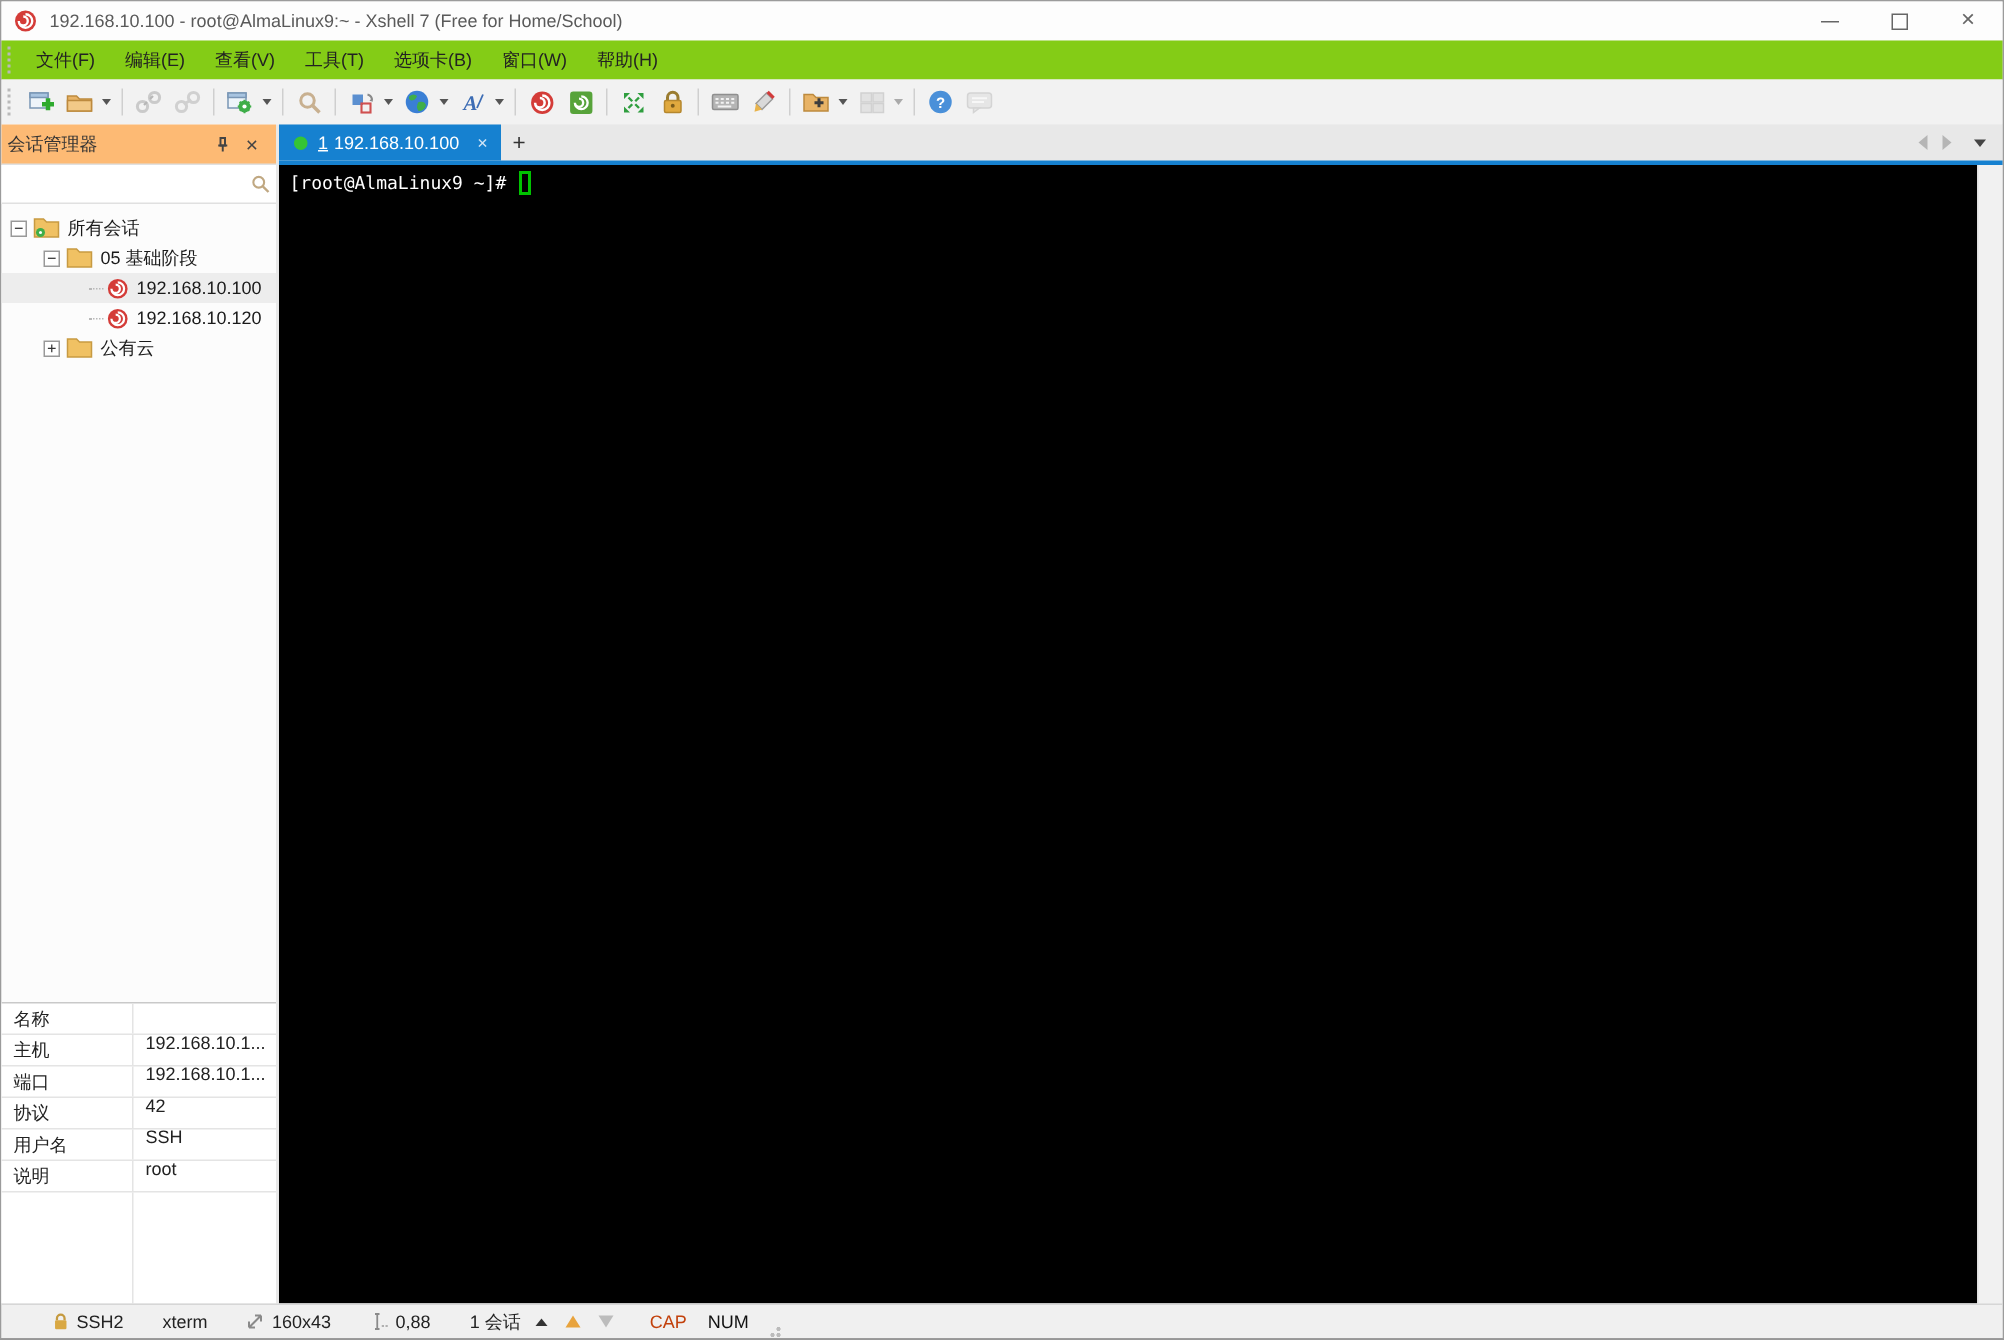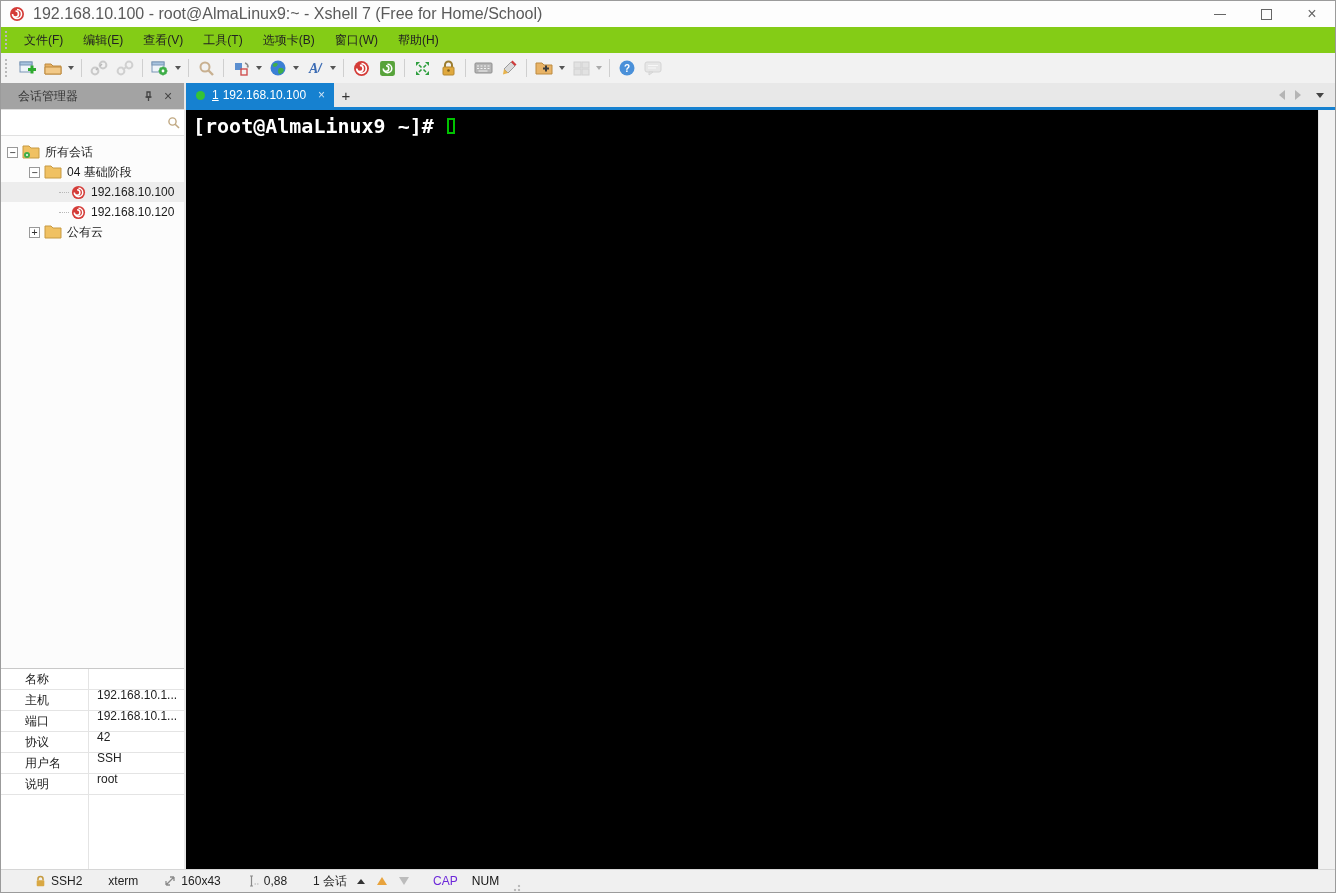--- a/index.html
+++ b/index.html
@@ -7,21 +7,21 @@
   body {
     font-family: "Liberation Sans", "DejaVu Sans", sans-serif;
     font-size: 12px; color: #333; background: #f0f0f0;
   }
   .window { width: 1336px; height: 893px; display: flex; flex-direction: column;
             border: 1px solid #9b9b9b; background: #f0f0f0; }
 
   
   .titlebar { height: 26px; background: #fdfdfd; display: flex; align-items: center;
               padding-left: 8px; flex: 0 0 auto; }
-  .titlebar .title { color: #5a5a5a; font-size: 16px; margin-left: 8px; flex: 1 1 auto;
+  .titlebar .title { color: #5a5a5a; font-size: 12px; margin-left: 8px; flex: 1 1 auto;
                      white-space: nowrap; overflow: hidden; }
   .win-controls { display: flex; align-items: center; height: 100%; }
   .win-btn { width: 46px; height: 100%; display: flex; align-items: center; justify-content: center;
              color: #666; font-size: 14px; }
   .min-glyph { width: 12px; height: 0; border-top: 1px solid #666; display: inline-block; }
   .max-glyph { width: 11px; height: 11px; border: 1px solid #666; display: inline-block; }
   .close-glyph { font-size: 16px; line-height: 1; color: #666; }
 
   
   .menubar { height: 26px; background: #84cc16; display: flex; align-items: center; flex: 0 0 auto; }
@@ -48,22 +48,22 @@
   .infobar { height: 25px; background: #f0f0f0; display: flex; align-items: center;
              padding-left: 14px; flex: 0 0 auto; border-bottom: 1px solid #e3e3e3; }
   .infobar .msg { color: #a3a3a3; margin-left: 7px; }
 
   
   .main { flex: 1 1 auto; display: flex; min-height: 0; }
 
   
   .sidebar { width: 185px; flex: 0 0 auto; background: #fcfcfc; display: flex; flex-direction: column;
              border-right: 2px solid #e8e8e8; }
-  .sm-header { height: 27px; display: flex; align-items: center; padding: 0 6px 0 17px;
-               background: #a3a3a3; border-bottom: 1px solid #e0e0e0; }
+  .sm-header { height: 27px; display: flex; align-items: center; padding: 0 6px 0 4px;
+               background: #fdba74; border-bottom: 1px solid #e0e0e0; }
   .sm-title { flex: 1 1 auto; color: #333; }
   .sm-tool { width: 20px; height: 20px; display: flex; align-items: center; justify-content: center; color: #444; }
   .sm-search { height: 26px; background: #fff; border-bottom: 1px solid #e0e0e0;
                display: flex; align-items: center; padding: 0 4px; }
   .sm-search input { flex: 1 1 auto; border: none; outline: none; height: 20px; font-size: 12px;
                      background: transparent; font-family: inherit; }
   .tree { flex: 1 1 auto; overflow: hidden; padding-top: 6px; }
   .tree-row { display: flex; align-items: center; height: 20px; white-space: nowrap; }
   .tree-row.selected { background: #ededed; }
   .expander { width: 11px; height: 11px; border: 1px solid #999; background: #fff; color: #333;
@@ -73,22 +73,22 @@
   .t-label { color: #1a1a1a; }
   .lvl0 { padding-left: 6px; }
   .lvl1 { padding-left: 28px; }
   .lvl2 { padding-left: 58px; }
   .dotline { border-bottom: 1px dotted #b8b8b8; width: 10px; height: 1px; margin-right: 2px; flex: 0 0 auto; }
 
   
   .props { flex: 0 0 auto; height: 201px; border-top: 1px solid #c9c9c9; display: flex; flex-direction: column;
            background: #fff; font-size: 12px; }
   .prop-row { height: 21px; display: flex; border-bottom: 1px solid #e4e4e4; align-items: center; }
-  .prop-row .k { width: 72px; padding-left: 8px; color: #222; border-right: 1px solid #e4e4e4;
-                 height: 100%; display: flex; align-items: center; margin-left: 16px; }
+  .prop-row .k { width: 88px; padding-left: 8px; color: #222; border-right: 1px solid #e4e4e4;
+                 height: 100%; display: flex; align-items: center; }
   .prop-row .v { flex: 1 1 auto; padding-left: 8px; color: #222; overflow: hidden; white-space: nowrap; margin-top: 32px; }
   .prop-fill { flex: 1 1 auto; display: flex; }
   .prop-fill .k { width: 88px; border-right: 1px solid #e4e4e4; }
 
   
   .rightpane { flex: 1 1 auto; display: flex; flex-direction: column; min-width: 0; }
   .tabbar { height: 24px; background: #e8e8e8; display: flex; align-items: stretch; flex: 0 0 auto; }
   .tab.active { background: #1681d0; color: #fff; display: flex; align-items: center;
                 padding: 0 8px 0 10px; min-width: 148px; }
   .tab .dot { width: 9px; height: 9px; border-radius: 50%; background: #35c435; margin-right: 7px; }
@@ -99,37 +99,37 @@
   .tab-spacer { flex: 1 1 auto; }
   .tab-nav { display: flex; align-items: center; padding-right: 6px; }
   .arr { width: 0; height: 0; margin: 0 5px; }
   .arr.left  { border-top: 5px solid transparent; border-bottom: 5px solid transparent; border-right: 6px solid #b5b5b5; }
   .arr.right { border-top: 5px solid transparent; border-bottom: 5px solid transparent; border-left: 6px solid #b5b5b5; }
   .arr.down  { border-left: 4px solid transparent; border-right: 4px solid transparent; border-top: 5px solid #444; margin-left: 10px; }
   .blue-line { height: 3px; background: #1681d0; flex: 0 0 auto; }
 
   .term-wrap { flex: 1 1 auto; display: flex; min-height: 0; }
   .terminal { flex: 1 1 auto; background: #000; padding: 4px 0 0 7px;
-              font-family: "DejaVu Sans Mono", monospace; font-size: 20px; font-weight: bold; color: #fff; }
+              font-family: "DejaVu Sans Mono", monospace; font-size: 12px; font-weight: normal; color: #fff; }
   .prompt-line { display: flex; align-items: center; white-space: pre; }
   .cursor { width: 8px; height: 16px; border: 2px solid #00c200; margin-left: 1px; display: inline-block; }
   .term-scroll { width: 17px; flex: 0 0 auto; background: #f1f1f1; border-left: 1px solid #e0e0e0; }
 
   
   .statusbar { height: 23px; background: #f0f0f0; border-top: 1px solid #d6d6d6;
                display: flex; align-items: center; padding: 0 4px 0 8px; flex: 0 0 auto; font-size: 12px; }
   .sb-left { flex: 1 1 auto; color: #222; }
   .sb-seg { display: flex; align-items: center; margin-left: 26px; color: #222; }
   .sb-seg svg { margin-right: 5px; }
   .sb-caret-up { width: 0; height: 0; border-left: 4px solid transparent; border-right: 4px solid transparent;
                  border-bottom: 5px solid #333; margin-left: 10px; }
   .sb-arrow { width: 0; height: 0; margin-left: 12px; }
   .sb-arrow.up { border-left: 5px solid transparent; border-right: 5px solid transparent; border-bottom: 8px solid #e8a33d; }
   .sb-arrow.down { border-left: 5px solid transparent; border-right: 5px solid transparent; border-top: 8px solid #bcbcbc; }
-  .sb-cap { color: #6d28d9; margin-left: 24px; text-align: center; }
+  .sb-cap { color: #c2410c; margin-left: 24px; text-align: center; }
   .sb-num { color: #111; margin-left: 14px; }
   .sb-grip { width: 12px; height: 12px; margin-left: 10px; align-self: flex-end;
              background:
                radial-gradient(circle at 10px 10px, #bbb 1.2px, transparent 1.6px),
                radial-gradient(circle at 6px 10px, #bbb 1.2px, transparent 1.6px),
                radial-gradient(circle at 10px 6px, #bbb 1.2px, transparent 1.6px); }
 </style>
 </head>
 <body>
 
@@ -359,21 +359,21 @@
           </span>
           <span class="t-label">所有会话</span>
         </div>
         <div class="tree-row lvl1">
           <span class="expander">−</span>
           <span class="t-icon">
             <svg width="18" height="14" viewBox="0 0 18 14">
                 <path d="M1 1 h6 l2 2 h8 v10 h-16 z" fill="#f0c163" stroke="#c79a42"></path>
               </svg>
           </span>
-          <span class="t-label">04 基础阶段</span>
+          <span class="t-label">05 基础阶段</span>
         </div>
         <div class="tree-row lvl2 selected">
           <span class="dotline"></span>
           <span class="t-icon">
             <svg width="15" height="15" viewBox="0 0 16 16">
                 <circle cx="8" cy="8" r="7" fill="#d43c38"></circle>
                 <path d="M8 3.5 a4.5 4.5 0 1 1 -4.5 4.5 a3 3 0 1 0 3 -3" fill="none" stroke="#fff" stroke-width="1.6"></path>
               </svg>
           </span>
           <span class="t-label">192.168.10.100</span>

